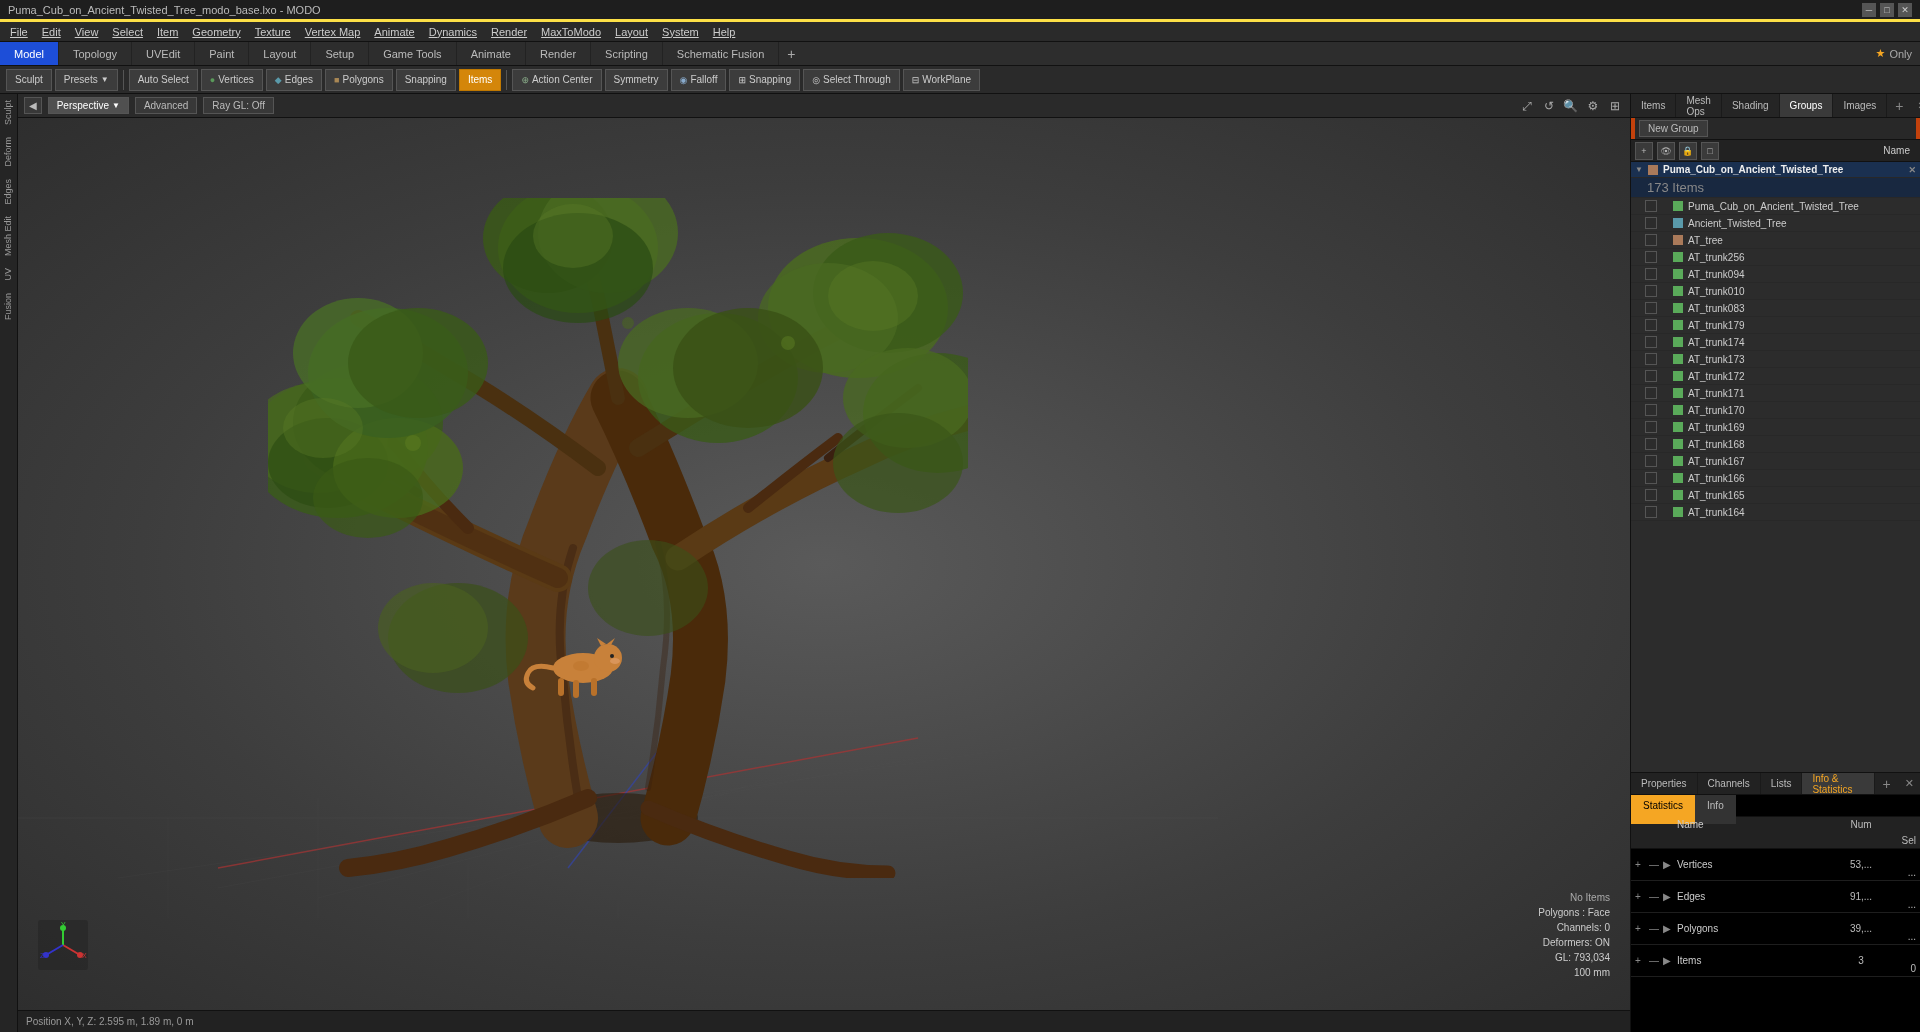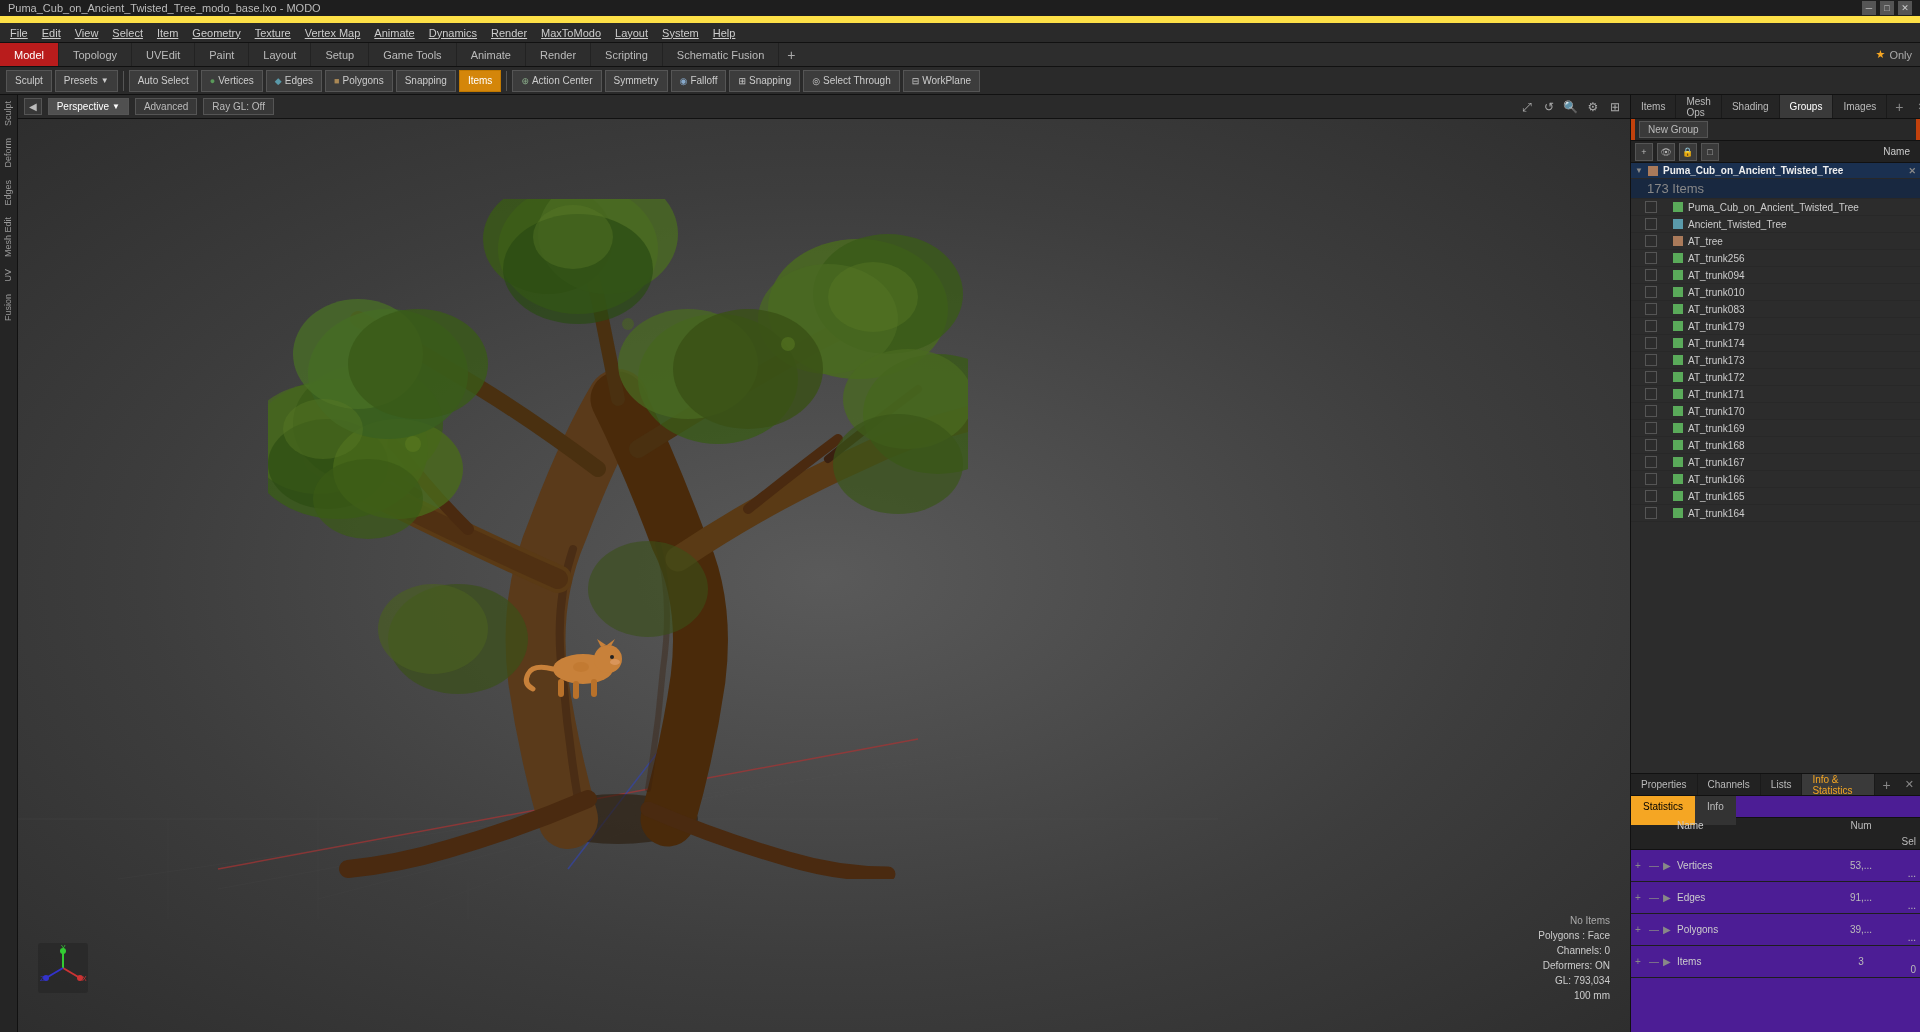--- a/index.html
+++ b/index.html
@@ -15,21 +15,21 @@
     }
 
     
     #titlebar {
       height: 22px;
       background: #1e1e1e;
       display: flex;
       align-items: center;
       justify-content: space-between;
       padding: 8px 8px;
-      border-bottom: 7px solid #fde047;
+      border-bottom: 3px solid #fde047;
     }
     #titlebar .title {
       font-size: 11px;
       color: #bbb;
     }
     #titlebar .win-buttons {
       display: flex;
       gap: 4px;
     }
     #titlebar .win-btn {
@@ -74,21 +74,21 @@
     .top-tab {
       padding: 3px 14px;
       font-size: 11px;
       color: #bbb;
       cursor: pointer;
       height: 100%;
       display: flex;
       align-items: center;
       border-right: 1px solid #222;
     }
-    .top-tab.active { background: #b91c1c; color: #fff; }
+    .top-tab.active { background: #1d4ed8; color: #fff; }
     .top-tab-star {
       margin-left: auto;
       padding: 3px 8px;
       color: #aaa;
       font-size: 11px;
       display: flex;
       align-items: center;
       gap: 4px;
     }
     .top-tab-plus {
@@ -341,21 +341,21 @@
     }
     .tree-text {
       color: #ccc;
       flex: 1;
     }
     .tree-indent1 { padding-left: 14px; }
 
     
     #bottom-panel {
       height: 260px;
-      background: #4c1d95;
+      background: #000000;
       border-top: 1px solid #111;
       display: flex;
       flex-direction: column;
     }
 
     
     #bottom-tabs {
       height: 22px;
       background: #222;
       display: flex;
@@ -784,20 +784,24 @@
           <line x1="25" y1="25" x2="8" y2="35" stroke="#3333cc" stroke-width="2"></line>
           <circle cx="8" cy="35" r="3" fill="#3333cc"></circle>
 
           <text x="44" y="38" fill="#cc3333" font-size="7">X</text>
           <text x="23" y="7" fill="#33cc33" font-size="7">Y</text>
           <text x="2" y="38" fill="#3333cc" font-size="7">Z</text>
         </svg>
       </div>
     </div>
 
+    <div id="viewport-bottom">
+      <span class="pos-info">Position X, Y, Z:  2.595 m, 1.89 m, 0 m</span>
+      <span></span>
+    </div>
   </div>
 
   <div id="rightpanel">
 
     <div id="rightpanel-tabs">
       <div class="rp-tab">Items</div>
       <div class="rp-tab">Mesh Ops</div>
       <div class="rp-tab">Shading</div>
       <div class="rp-tab active">Groups</div>
       <div class="rp-tab">Images</div>

